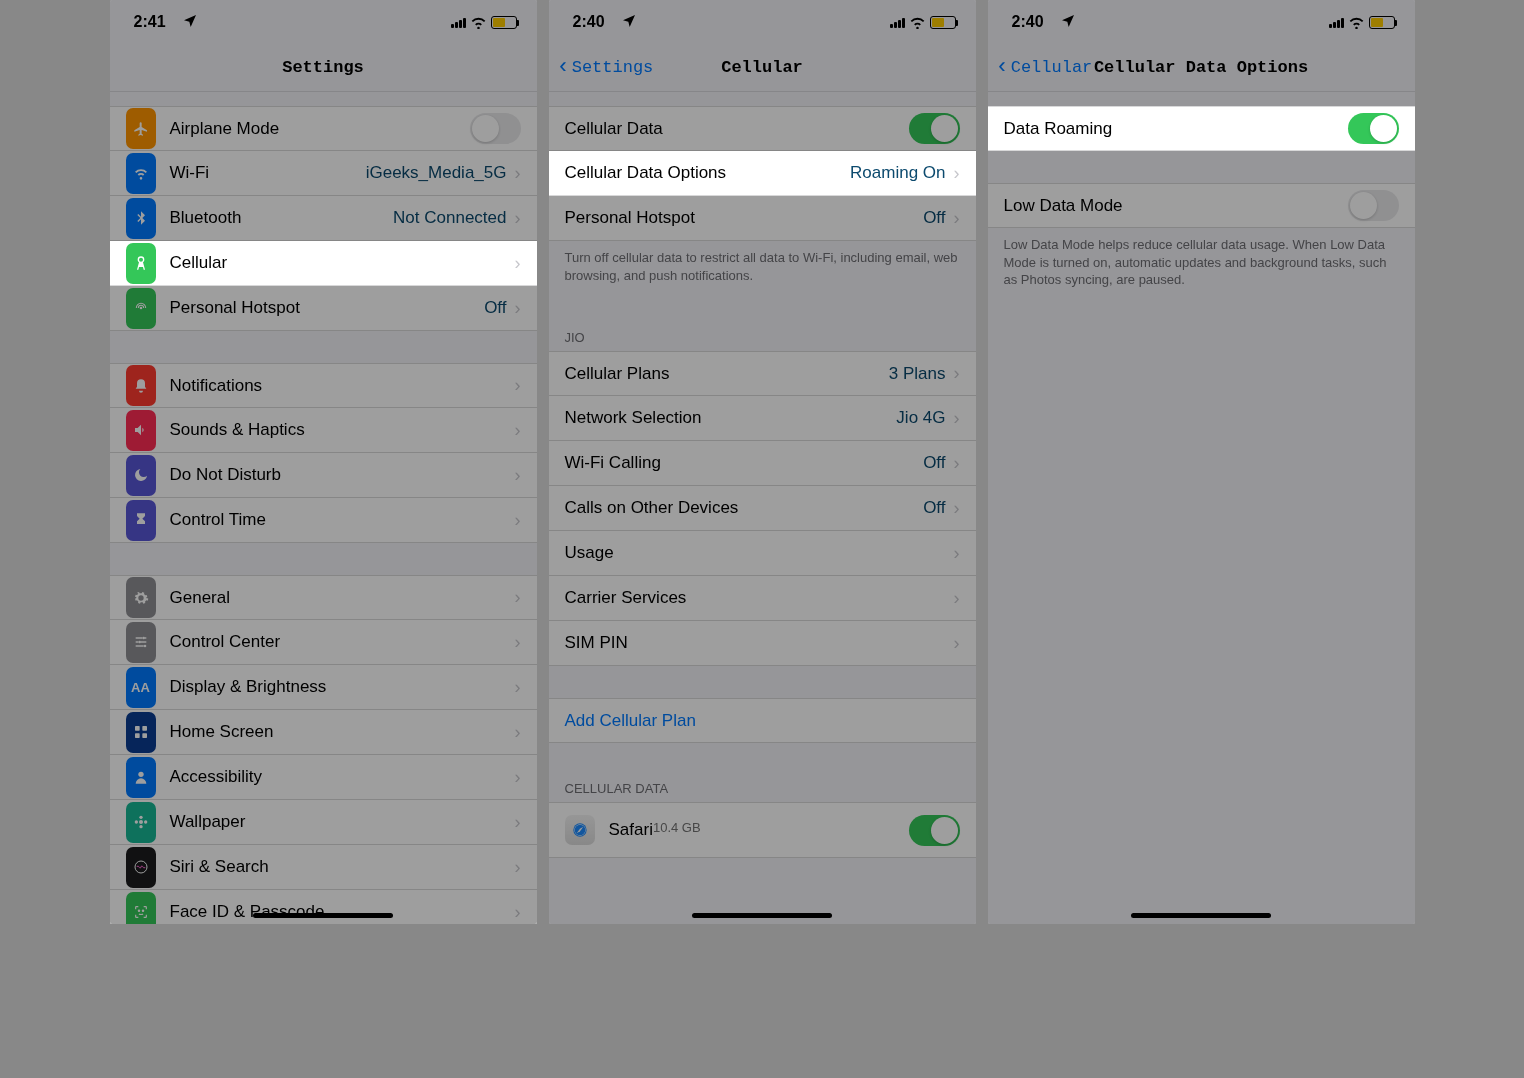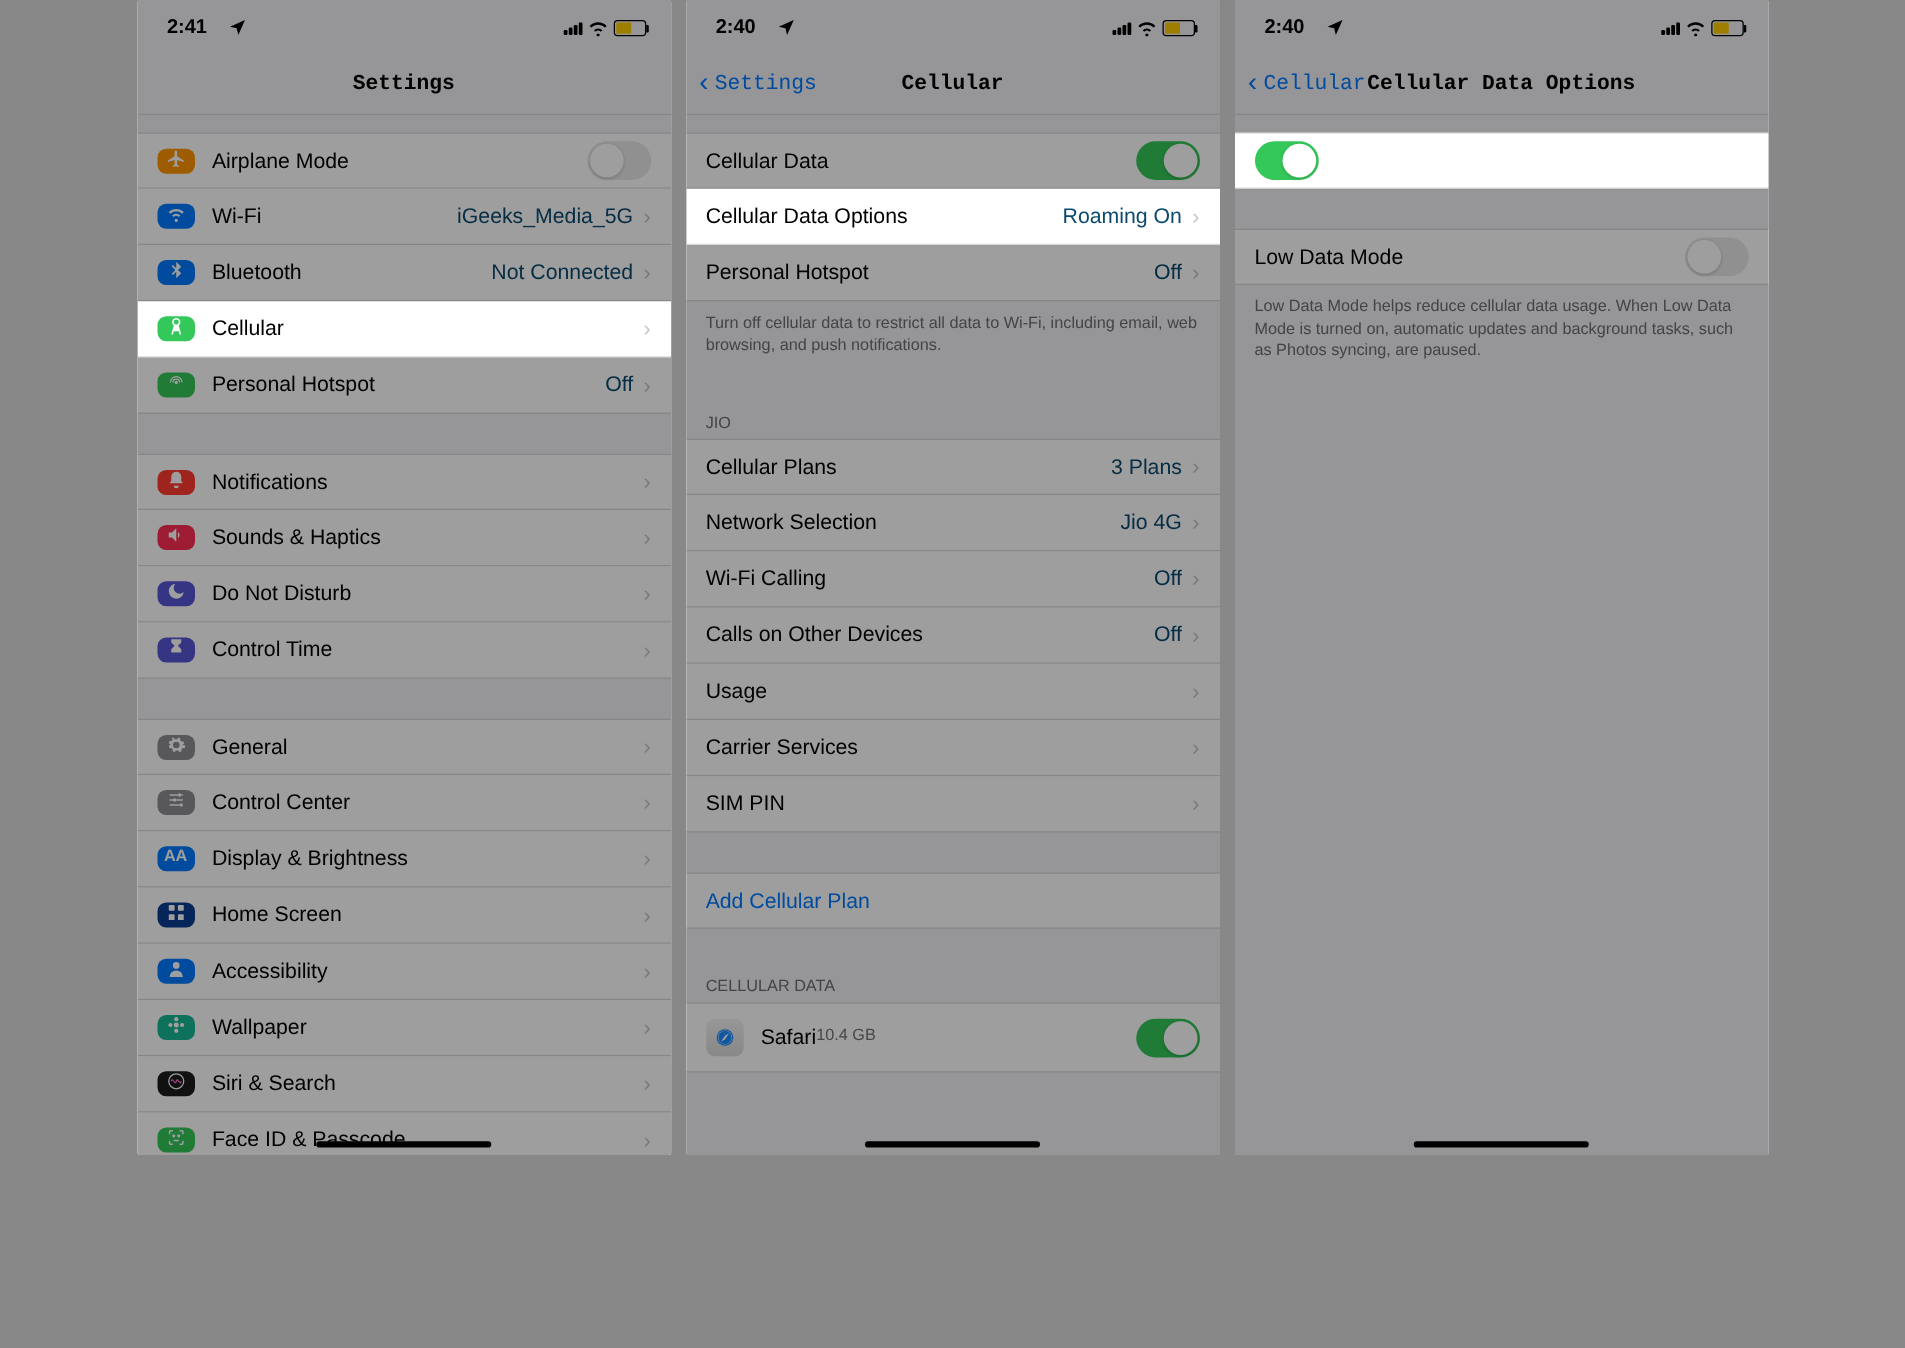--- a/index.html
+++ b/index.html
@@ -32,21 +32,21 @@
   .status-bar {
     height: 44px;
     display: flex;
     justify-content: space-between;
     align-items: center;
     padding: 0 20px 0 24px;
     font-size: 16px;
     font-weight: 600;
     color: #000;
   }
-  .status-left { display:flex; align-items:center; gap:16px;}
+  .status-left { display:flex; gap:16px;}
   .status-right { display:flex; align-items:center; gap:4px; }
   .nav-bar {
     height: 48px;
     display: flex;
     align-items: center;
     justify-content: center;
     position: relative;
     border-bottom: 0.5px solid rgba(0,0,0,0.1);
     font-family: Liberation Mono, monospace;
   }
@@ -79,24 +79,24 @@
     background: #fff;
     min-height: 45px;
     display: flex;
     align-items: center;
     padding: 0 16px;
     position: relative;
     border-bottom: 0.5px solid rgba(60,60,67,0.2);
   }
   .row:first-child { border-top: 0.5px solid rgba(60,60,67,0.2); }
   .row .icon {
-    width: 30px; height: 20px;
+    width: 30px; height: 41px;
     border-radius: 7px;
     margin-right: 14px;
-    display:flex; align-items:flex-start; justify-content:center;
+    display:flex; align-items:center; justify-content:center;
     font-size: 16px;
     color:#fff;
     flex-shrink:0;
   }
   .row .label { flex: 1; font-size: 17px; color: #000; }
   .row .value { font-size: 17px; color: #0c4a6e; margin-right: 8px; }
   .row .chev { color: #c7c7cc; font-size: 18px; }
   .row .link { color: #007aff; }
   .row.highlight { position:relative; z-index:10; }
   .toggle {
@@ -536,20 +536,21 @@
     <div class="nav-back">
       <span class="chev">‹</span>
       <span>Cellular</span>
     </div>
     <div class="nav-title">Cellular Data Options</div>
   </div>
     <div class="content">
       <div class="group first">
         <div>
           <div class="row highlight">
+            <span class="label">Data Roaming</span>
             <div class="toggle on">
               <div class="knob"></div>
             </div>
           </div>
         </div>
       </div>
       <div class="group ">
         <div>
           <div class="row">
             <span class="label">Low Data Mode</span>

